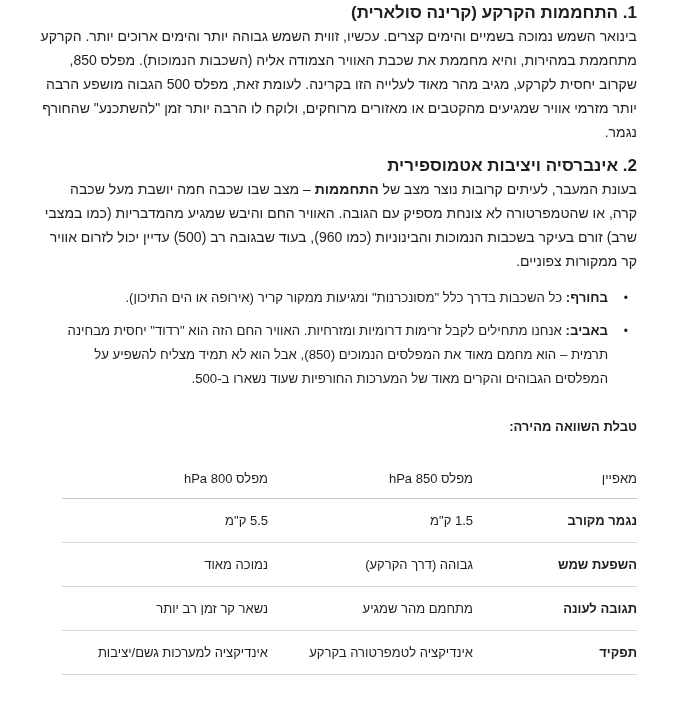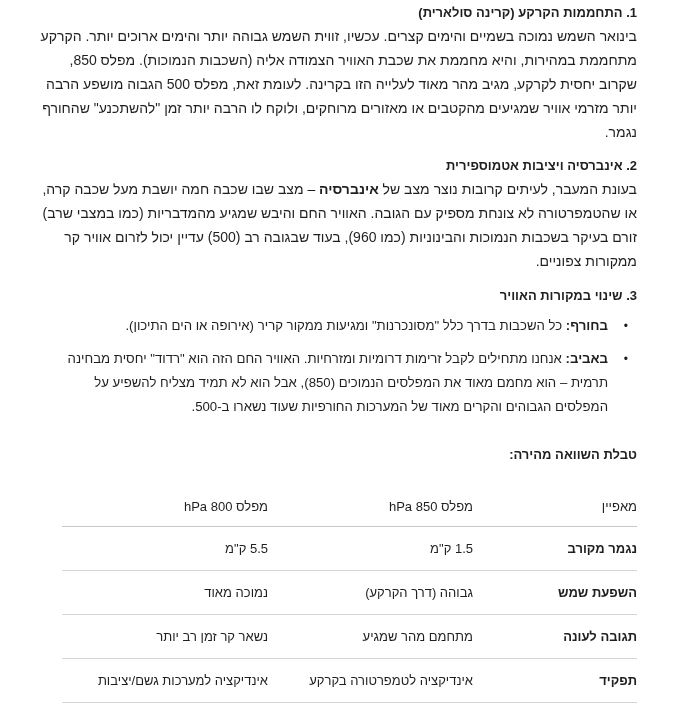--- a/index.html
+++ b/index.html
@@ -5,21 +5,21 @@
   html, body { margin:0; padding:0; background:#ffffff; }
   body {
     width:677px; height:704px; overflow:hidden;
     font-family:"Liberation Sans", "DejaVu Sans", sans-serif;
     color:#1f1f1f;
     direction:rtl;
   }
   .page { position:relative; width:677px; height:704px; }
   .content { position:absolute; top:0; right:40px; width:597px; }
   h3 {
-    font-size:13px; font-weight:bold; margin:0; line-height:20px;
+    font-size:17px; font-weight:bold; margin:0; line-height:20px;
     color:#1f1f1f;
   }
   p {
     font-size:14px; line-height:24px; margin:0;
     color:#1f1f1f;
   }
   .sec1 h3 { margin-top:3px; }
   .sec1 p { margin-top:1px; }
   .sec2 { margin-top:12px; }
   .sec2 p { margin-top:1px; }
@@ -52,25 +52,24 @@
 <div class="page">
   <div class="content">
 
     <div class="sec1">
       <h3>1. התחממות הקרקע (קרינה סולארית)</h3>
       <p>בינואר השמש נמוכה בשמיים והימים קצרים. עכשיו, זווית השמש גבוהה יותר והימים ארוכים יותר. הקרקע מתחממת במהירות, והיא מחממת את שכבת האוויר הצמודה אליה (השכבות הנמוכות). מפלס 850, שקרוב יחסית לקרקע, מגיב מהר מאוד לעלייה הזו בקרינה. לעומת זאת, מפלס 500 הגבוה מושפע הרבה יותר מזרמי אוויר שמגיעים מהקטבים או מאזורים מרוחקים, ולוקח לו הרבה יותר זמן "להשתכנע" שהחורף נגמר.</p>
     </div>
 
     <div class="sec2">
       <h3>2. אינברסיה ויציבות אטמוספירית</h3>
-      <p><span>בעונת המעבר, לעיתים קרובות נוצר מצב של </span><b>אינברסיה</b><span> – מצב שבו שכבה חמה יושבת מעל שכבה קרה, או שהטמפרטורה לא צונחת מספיק עם הגובה. האוויר החם והיבש שמגיע מהמדבריות (כמו במצבי שרב) זורם בעיקר בשכבות הנמוכות והבינוניות (כמו 960), בעוד שבגובה רב (500) עדיין יכול לזרום אוויר קר ממקורות צפוניים.</span></p>
+      <p><span>בעונת המעבר, לעיתים קרובות נוצר מצב של </span><b>התחממות</b><span> – מצב שבו שכבה חמה יושבת מעל שכבה קרה, או שהטמפרטורה לא צונחת מספיק עם הגובה. האוויר החם והיבש שמגיע מהמדבריות (כמו במצבי שרב) זורם בעיקר בשכבות הנמוכות והבינוניות (כמו 960), בעוד שבגובה רב (500) עדיין יכול לזרום אוויר קר ממקורות צפוניים.</span></p>
     </div>
 
     <div class="sec3">
-      <h3>3. שינוי במקורות האוויר</h3>
       <ul>
         <li>
           <span class="bullet">•</span>
           <b>בחורף:</b><span> כל השכבות בדרך כלל "מסונכרנות" ומגיעות ממקור קריר (אירופה או הים התיכון).</span>
         </li>
         <li>
           <span class="bullet">•</span>
           <b>באביב:</b><span> אנחנו מתחילים לקבל זרימות דרומיות ומזרחיות. האוויר החם הזה הוא "רדוד" יחסית מבחינה תרמית – הוא מחמם מאוד את המפלסים הנמוכים (850), אבל הוא לא תמיד מצליח להשפיע על המפלסים הגבוהים והקרים מאוד של המערכות החורפיות שעוד נשארו ב-500.</span>
         </li>
       </ul>

